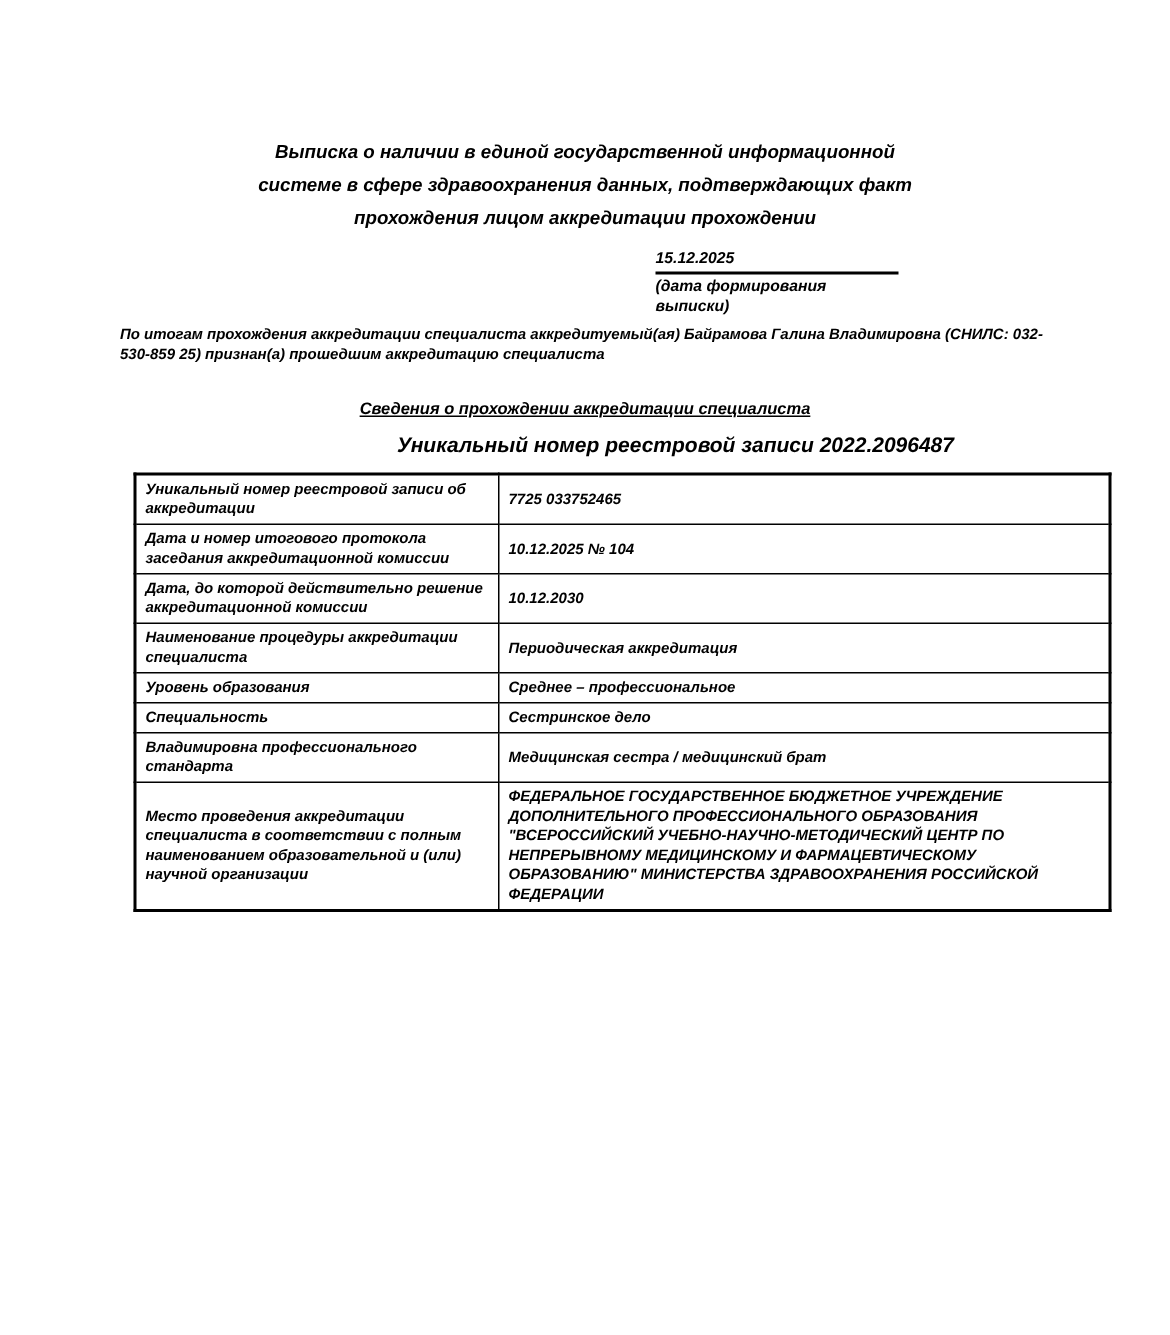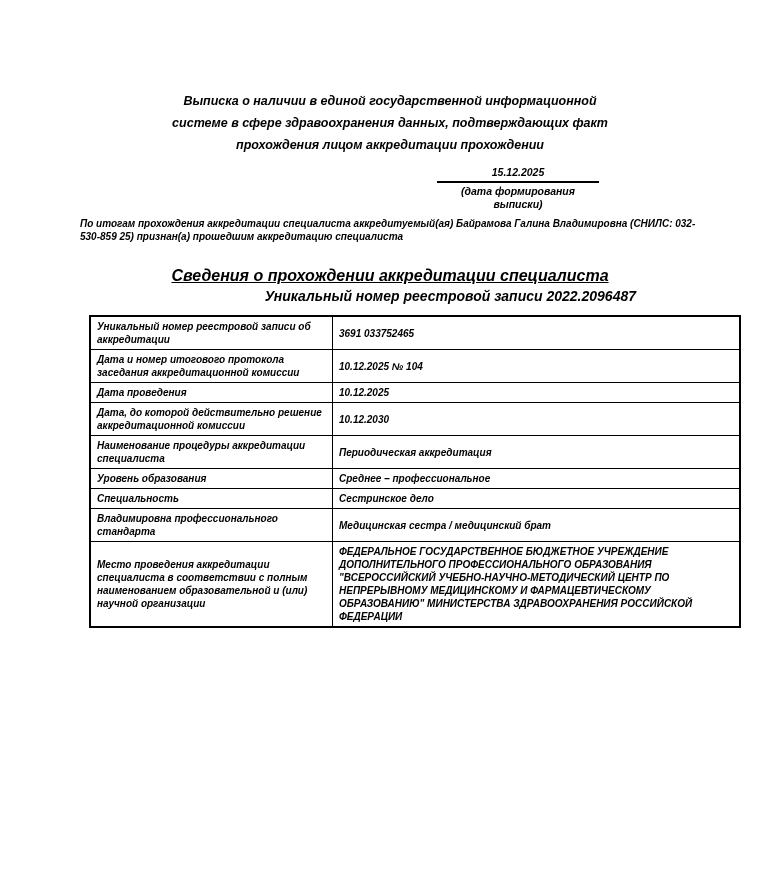--- a/index.html
+++ b/index.html
@@ -30,21 +30,21 @@
     width: 680px;
     text-align: center;
     font-size: 12.5px;
     line-height: 22px;
   }
   .date-block {
     position: absolute;
     top: 166px;
     left: 437px;
     width: 162px;
-    text-align: center;
+    text-align: left;
     font-size: 10.5px;
     line-height: 13px;
   }
   .date-value {
     padding-bottom: 2px;
     border-bottom: 2px solid #000;
   }
   .date-caption {
     padding-top: 2px;
   }
@@ -55,21 +55,21 @@
     width: 620px;
     font-size: 10px;
     line-height: 13px;
   }
   .section-header {
     position: absolute;
     top: 267px;
     left: 0;
     width: 780px;
     text-align: center;
-    font-size: 16px;
+    font-size: 11px;
     text-decoration: underline;
   }
   .registry-heading {
     position: absolute;
     top: 288px;
     left: 0;
     width: 636px;
     text-align: right;
     font-size: 14px;
   }
@@ -115,29 +115,25 @@
   <div class="intro">По итогам прохождения аккредитации специалиста аккредитуемый(ая) Байрамова Галина Владимировна (СНИЛС: 032-530-859 25) признан(а) прошедшим аккредитацию специалиста</div>
 
   <div class="section-header">Сведения о прохождении аккредитации специалиста</div>
 
   <div class="registry-heading">Уникальный номер реестровой записи 2022.2096487</div>
 
   <table class="acc-table">
     <tbody>
       <tr>
         <td class="label-cell">Уникальный номер реестровой записи об аккредитации</td>
-        <td class="value-cell">3691 033752465</td>
+        <td class="value-cell">7725 033752465</td>
       </tr>
       <tr>
         <td class="label-cell">Дата и номер итогового протокола заседания аккредитационной комиссии</td>
         <td class="value-cell">10.12.2025 № 104</td>
-      </tr>
-      <tr>
-        <td class="label-cell">Дата проведения</td>
-        <td class="value-cell">10.12.2025</td>
       </tr>
       <tr>
         <td class="label-cell">Дата, до которой действительно решение аккредитационной комиссии</td>
         <td class="value-cell">10.12.2030</td>
       </tr>
       <tr>
         <td class="label-cell">Наименование процедуры аккредитации специалиста</td>
         <td class="value-cell">Периодическая аккредитация</td>
       </tr>
       <tr>

